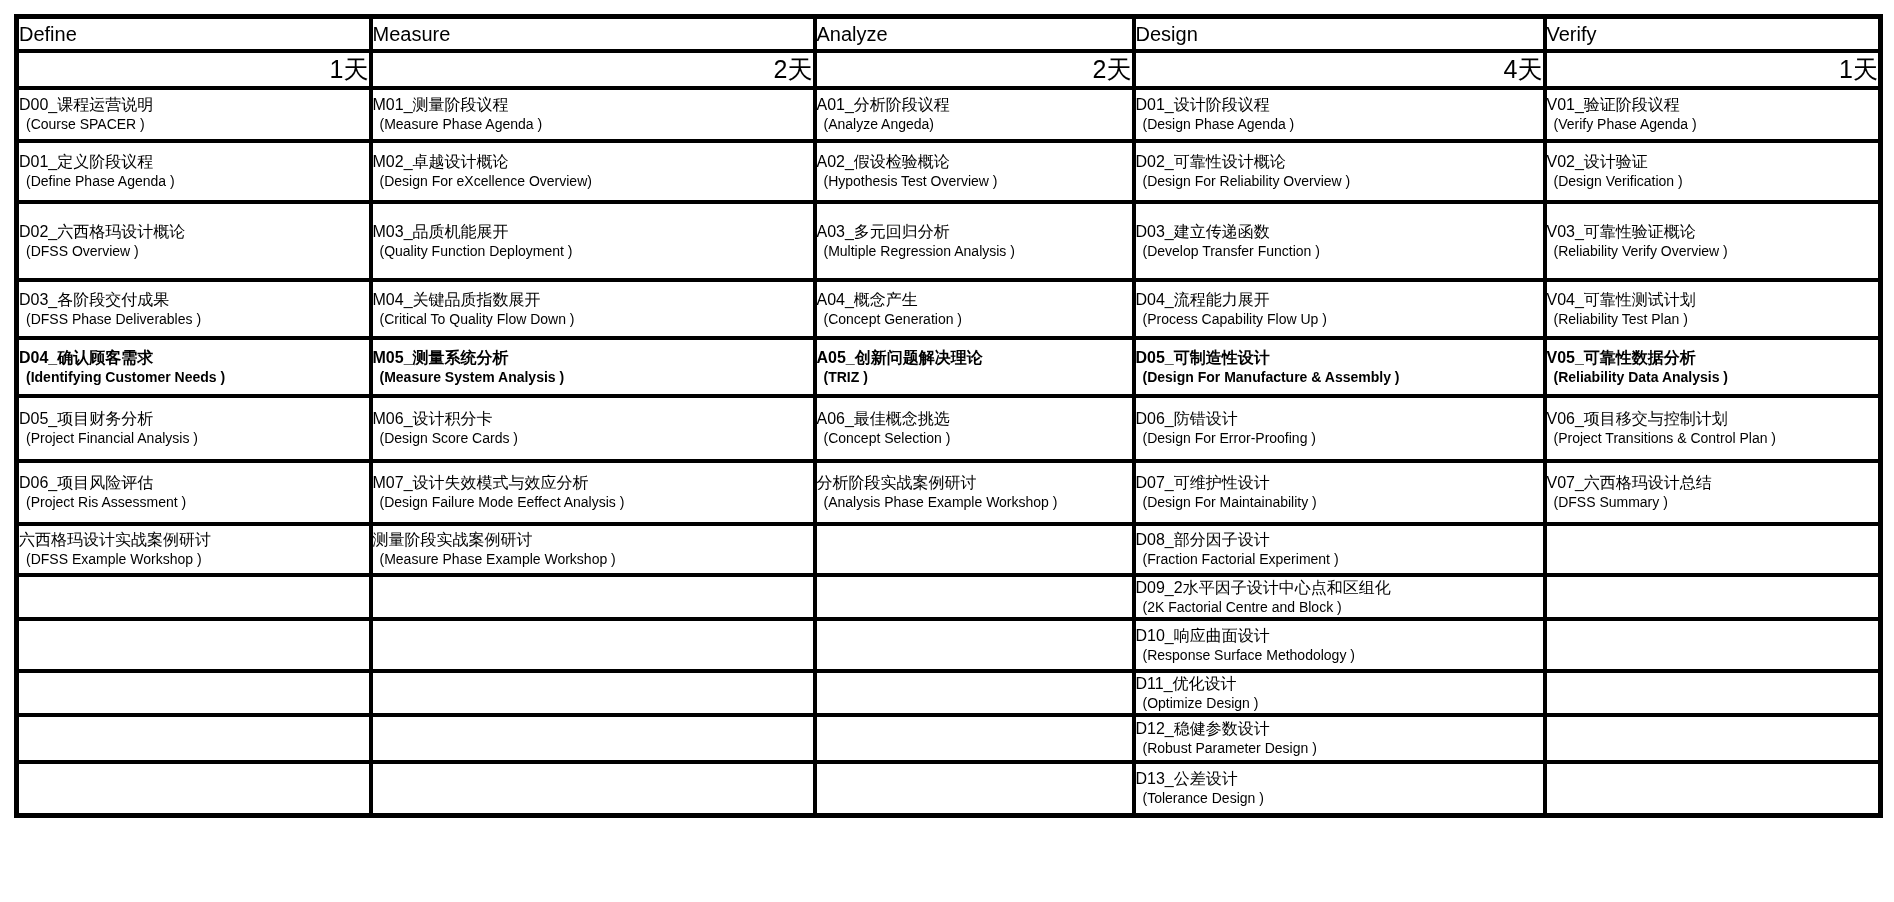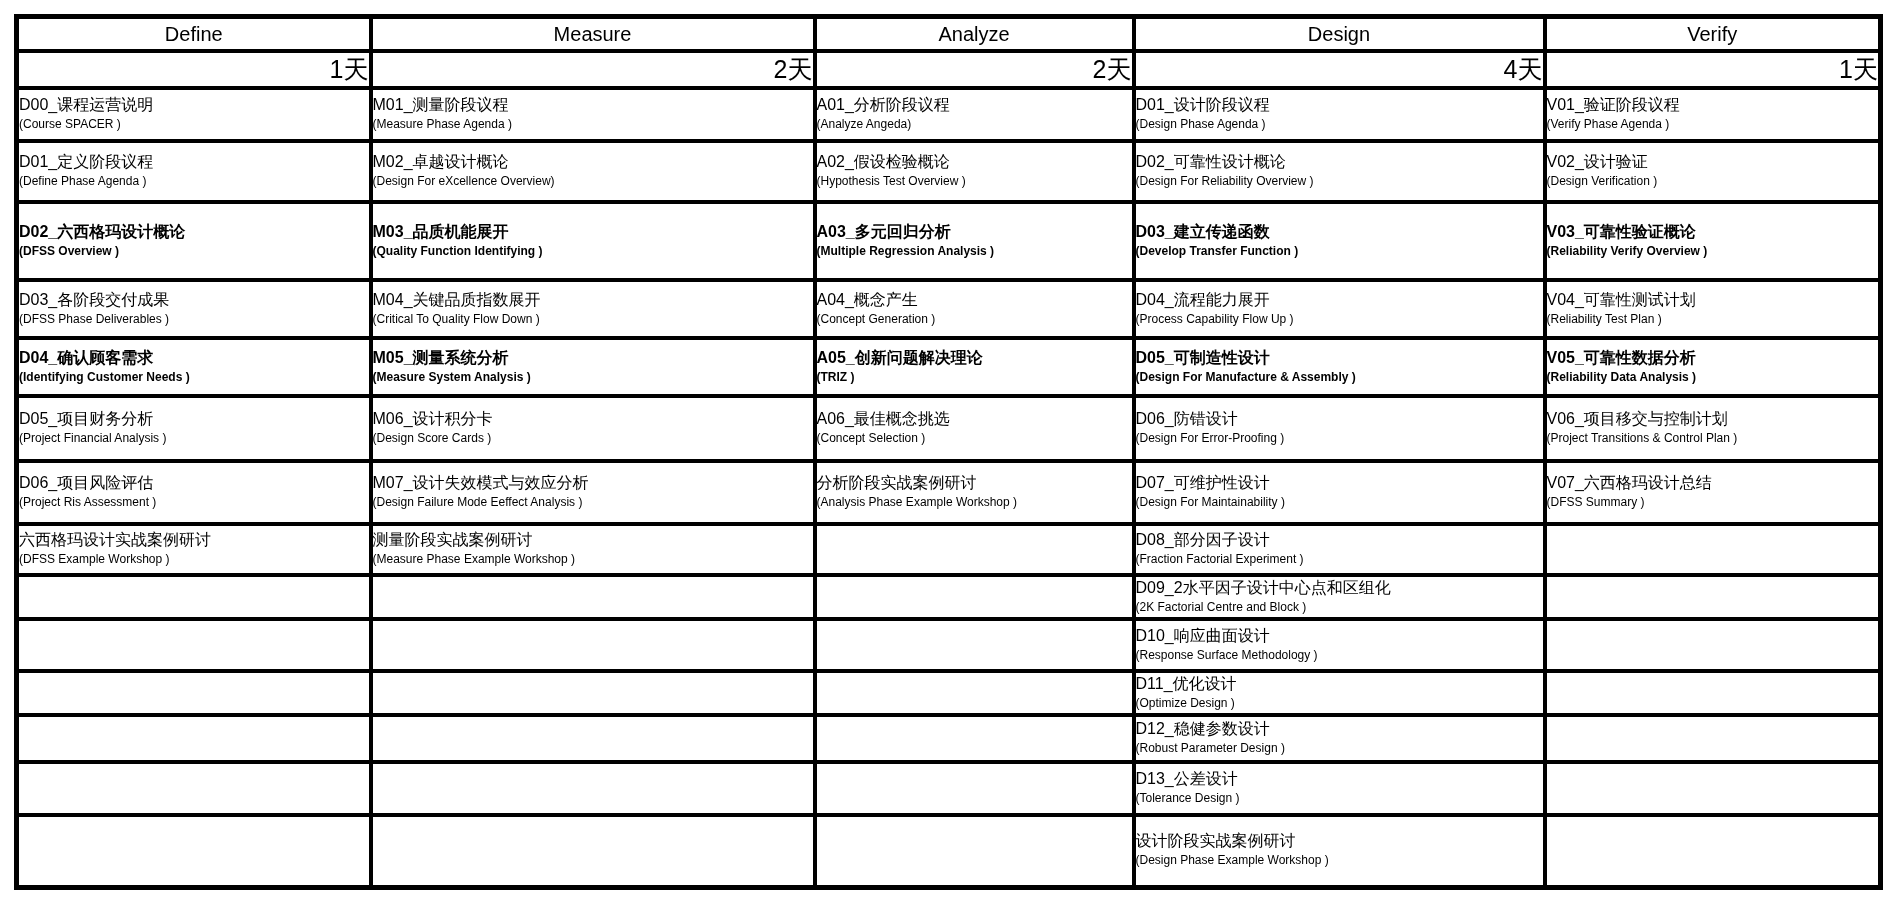--- a/index.html
+++ b/index.html
@@ -19,21 +19,21 @@
   }
   table.schedule th,
   table.schedule td{
     border:4px solid #000;
     padding:0;
     overflow:hidden;
   }
   tr.phase-row th{
     font-weight:400;
     font-size:20px;
-    text-align:center;
+    text-align:left;
     height:30px;
     vertical-align:middle;
   }
   tr.days-row td{
     font-size:25px;
     text-align:right;
     height:33px;
     vertical-align:middle;
   }
   td.course-cell, td.empty-cell{
@@ -42,22 +42,23 @@
   }
   td.course-cell{
     padding:2px 2px 2px 1px;
   }
   .cn{
     font-size:16px;
     line-height:20px;
     white-space:nowrap;
   }
   .en{
-    font-size:12px;
+    font-size:14px;
     line-height:19px;
+    padding-left:7px;
     white-space:nowrap;
   }
 </style>
 </head>
 <body>
 
 <table class="schedule">
   <colgroup>
     <col style="width:354px">
     <col style="width:444px">
@@ -119,28 +120,28 @@
         </td>
         <td class="course-cell">
           <div class="cn">D02_可靠性设计概论</div>
           <div class="en">(Design For Reliability Overview )</div>
         </td>
         <td class="course-cell">
           <div class="cn">V02_设计验证</div>
           <div class="en">(Design Verification )</div>
         </td>
       </tr>
-      <tr style="height: 78px; font-weight: bold;">
+      <tr style="height: 78px;">
         <td class="course-cell">
           <div class="cn">D02_六西格玛设计概论</div>
           <div class="en">(DFSS Overview )</div>
         </td>
         <td class="course-cell">
           <div class="cn">M03_品质机能展开</div>
-          <div class="en">(Quality Function Identifying )</div>
+          <div class="en">(Quality Function Deployment )</div>
         </td>
         <td class="course-cell">
           <div class="cn">A03_多元回归分析</div>
           <div class="en">(Multiple Regression Analysis )</div>
         </td>
         <td class="course-cell">
           <div class="cn">D03_建立传递函数</div>
           <div class="en">(Develop Transfer Function )</div>
         </td>
         <td class="course-cell">
@@ -292,27 +293,17 @@
         </td>
         <td class="empty-cell"></td>
       </tr>
       <tr style="height: 53px;">
         <td class="empty-cell"></td>
         <td class="empty-cell"></td>
         <td class="empty-cell"></td>
         <td class="course-cell">
           <div class="cn">D13_公差设计</div>
           <div class="en">(Tolerance Design )</div>
-        </td>
-        <td class="empty-cell"></td>
-      </tr>
-      <tr style="height: 72px;">
-        <td class="empty-cell"></td>
-        <td class="empty-cell"></td>
-        <td class="empty-cell"></td>
-        <td class="course-cell">
-          <div class="cn">设计阶段实战案例研讨</div>
-          <div class="en">(Design Phase Example Workshop )</div>
         </td>
         <td class="empty-cell"></td>
       </tr>
     </tbody>
 </table>
 
 </body></html>

